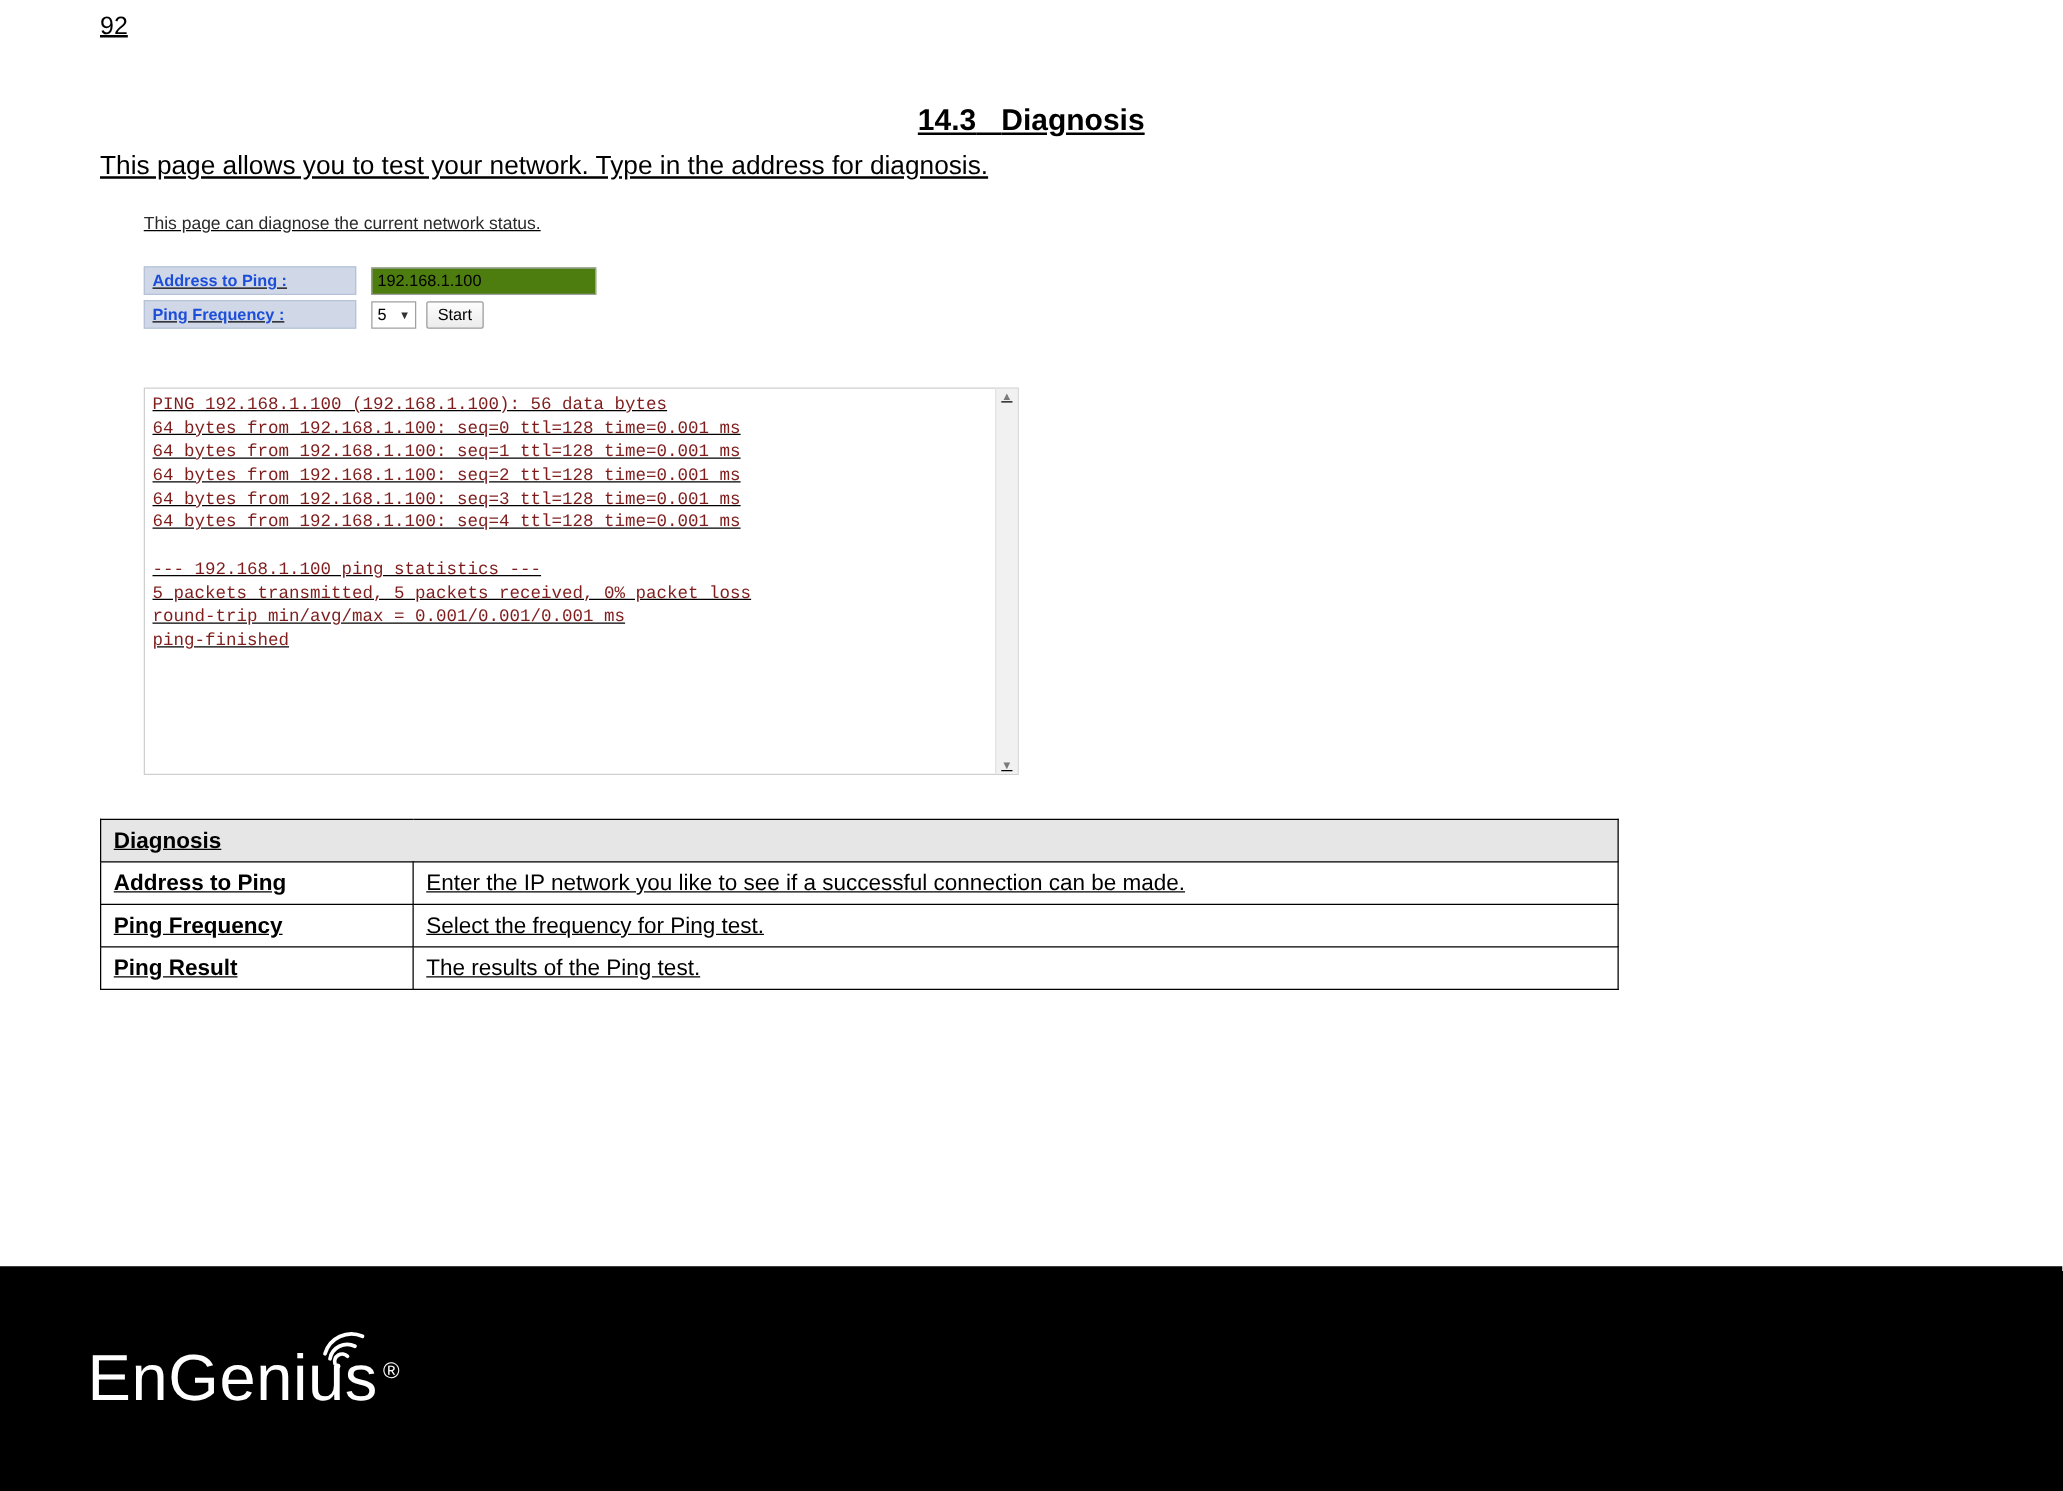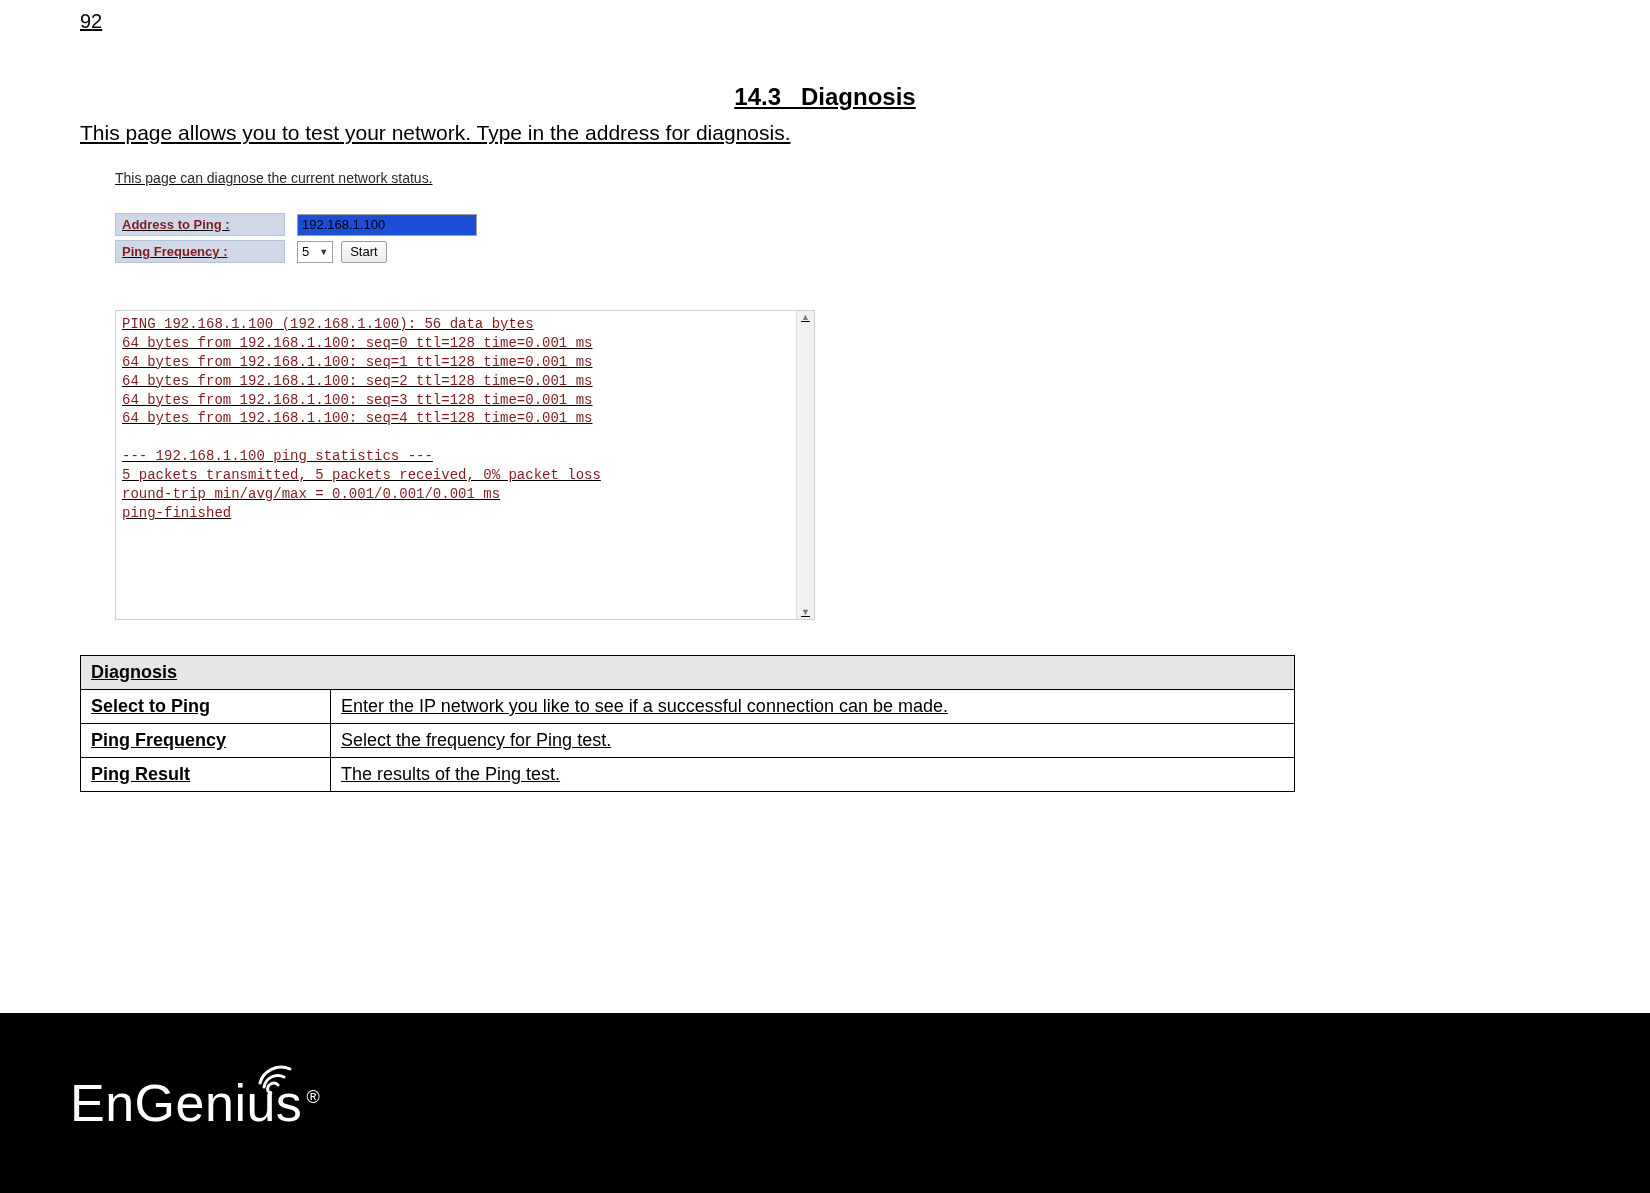--- a/index.html
+++ b/index.html
@@ -50,34 +50,34 @@
   }
   .form-table td {
     padding: 2px 0;
     vertical-align: middle;
   }
   .form-label {
     background: #d0d8e8;
     font-family: Arial, sans-serif;
     font-size: 13px;
     font-weight: 700;
-    color: #7f1d1d;
+    color: #1d4ed8;
     padding: 3px 6px;
     width: 170px;
     border: 1px solid #b5c2d8;
   }
   .form-gap { width: 12px; }
   .text-input {
     font-family: Arial, sans-serif;
     font-size: 13px;
     width: 180px;
     height: 22px;
     padding: 1px 4px;
     border: 1px solid #a0a0a0;
-    background: #1d4ed8;
+    background: #4d7c0f;
   }
   .select-wrap {
     display: inline-flex;
     align-items: center;
     gap: 8px;
   }
   .sel {
     display: inline-flex;
     align-items: center;
     border: 1px solid #a0a0a0;
@@ -245,21 +245,21 @@
       </div>
     </div>
   </div>
 
   <table class="def-table">
     <tbody>
         <tr>
       <th class="def-header" colspan="2">Diagnosis</th>
     </tr>
     <tr>
-      <td class="def-key">Select to Ping</td>
+      <td class="def-key">Address to Ping</td>
       <td>Enter the IP network you like to see if a successful connection can be made.</td>
     </tr>
     <tr>
       <td class="def-key">Ping Frequency</td>
       <td>Select the frequency for Ping test.</td>
     </tr>
     <tr>
       <td class="def-key">Ping Result</td>
       <td>The results of the Ping test.</td>
     </tr>

